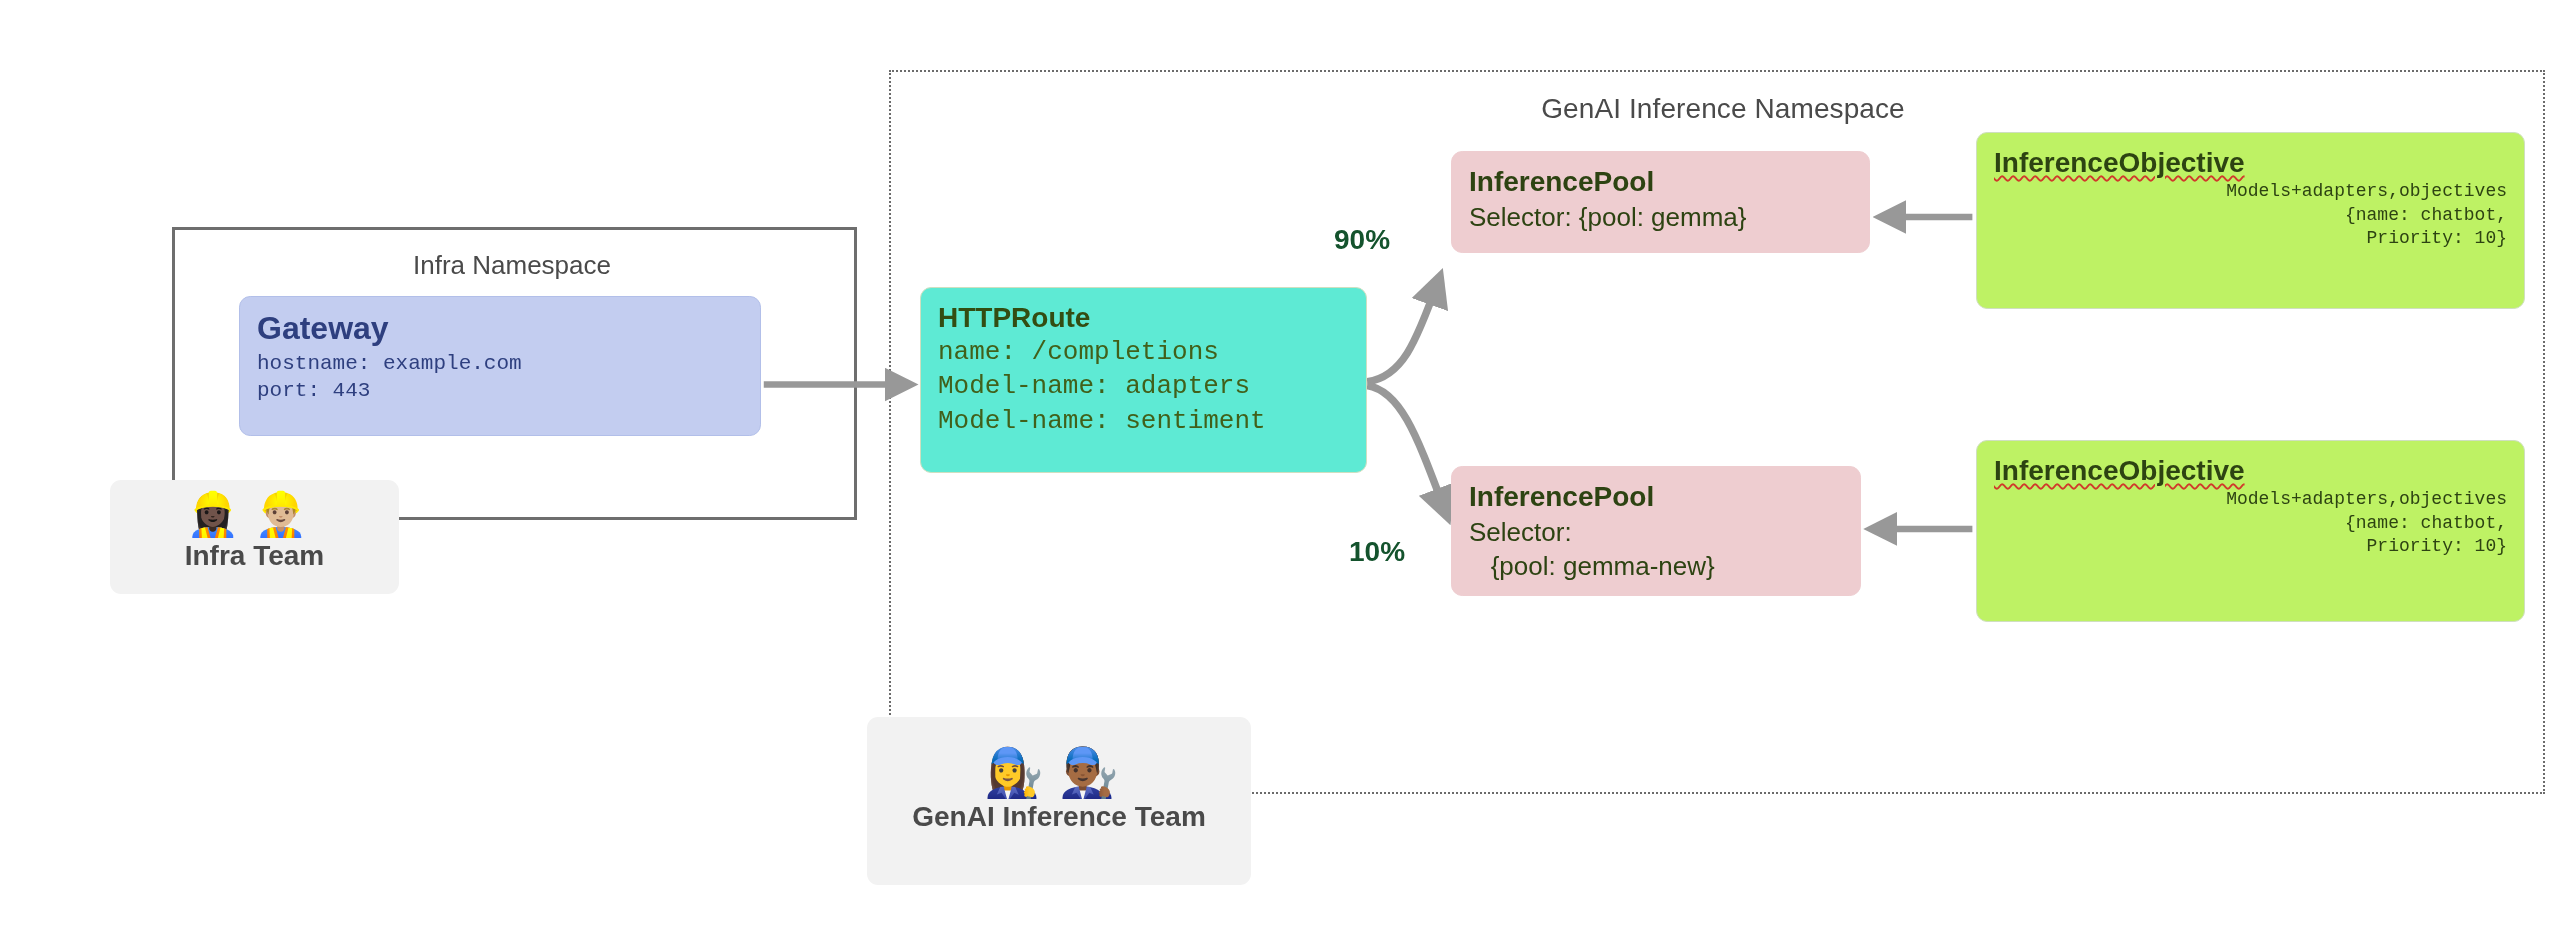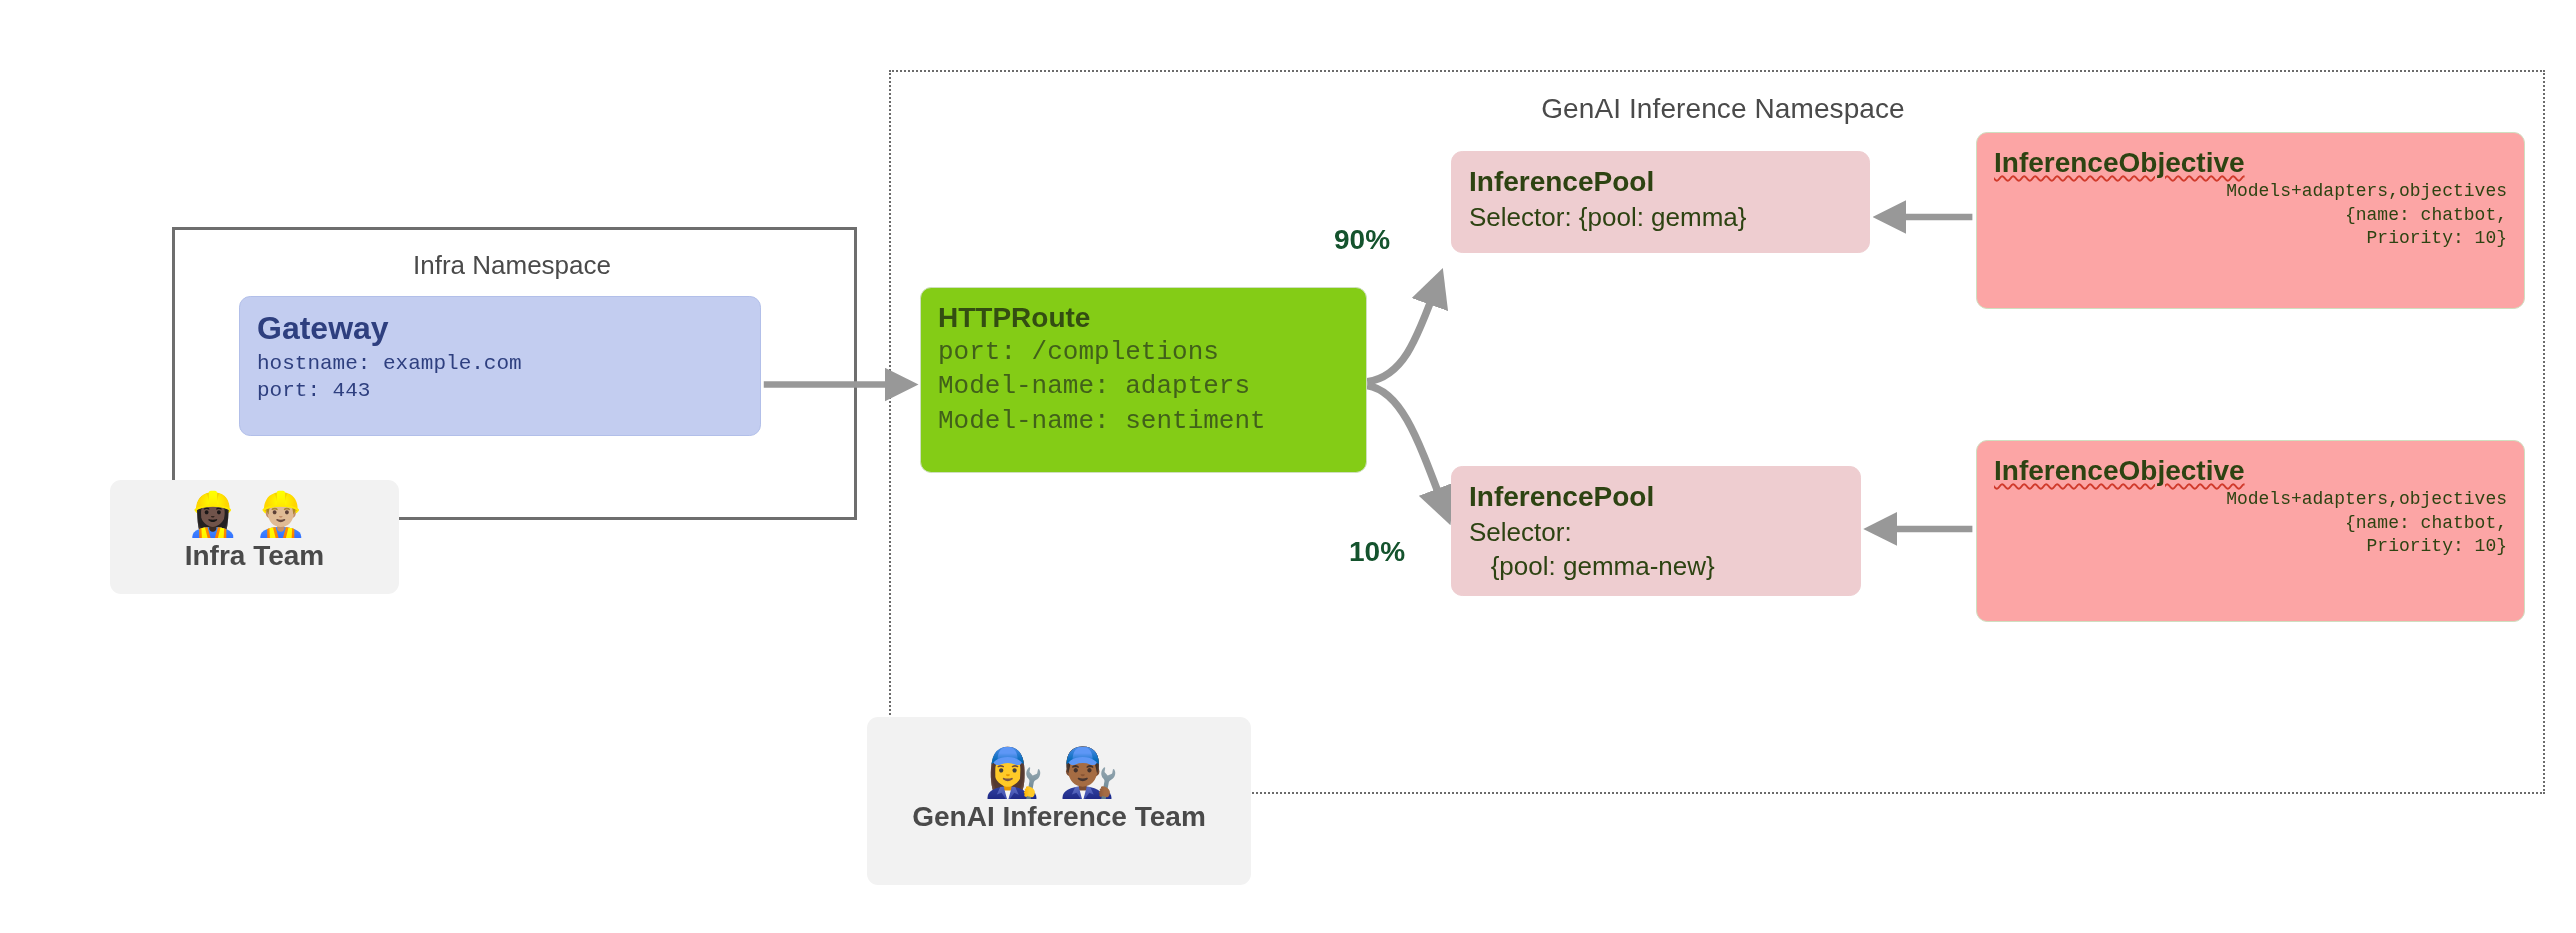--- a/index.html
+++ b/index.html
@@ -96,21 +96,21 @@
     font-family: "Liberation Mono", monospace;
     color: #2e3f7f;
   }
 
   
   #httproute-card {
     left: 920px;
     top: 287px;
     width: 447px;
     height: 186px;
-    background: #84cc16;
+    background: #5eead4;
     border: 1.9px solid #cfdfc0;
     color: #2f4612;
   }
   #httproute-card .card-title {
     font-size: 28px;
     color: #334d12;
     margin-bottom: 0.9px;
   }
   #httproute-card .card-line {
     font-size: 26px;
@@ -145,21 +145,21 @@
   }
   #pool-gemma-new-card {
     left: 1451px;
     top: 466px;
     width: 410px;
     height: 130px;
   }
 
   
   .objective-card {
-    background: #fca5a5;
+    background: #bef264;
     border: 1.9px solid #cfdfc0;
     color: #2f4612;
     width: 549px;
   }
   .objective-card .card-title {
     font-size: 28px;
     color: #2d4312;
     text-decoration: underline;
     text-decoration-color: #d03a2b;
     text-decoration-style: wavy;
@@ -268,21 +268,21 @@
   </svg>
 
   <div class="abs card" id="gateway-card">
     <span class="card-title">Gateway</span>
     <span class="card-line">hostname: example.com</span>
     <span class="card-line">port: 443</span>
   </div>
 
   <div class="abs card" id="httproute-card">
     <span class="card-title">HTTPRoute</span>
-    <span class="card-line">port: /completions</span>
+    <span class="card-line">name: /completions</span>
     <span class="card-line">Model-name: adapters</span>
     <span class="card-line">Model-name: sentiment</span>
   </div>
 
   <div class="abs card pool-card" id="pool-gemma-card">
     <span class="card-title">InferencePool</span>
     <span class="card-line">Selector: {pool: gemma}</span>
   </div>
 
   <div class="abs card pool-card" id="pool-gemma-new-card">

